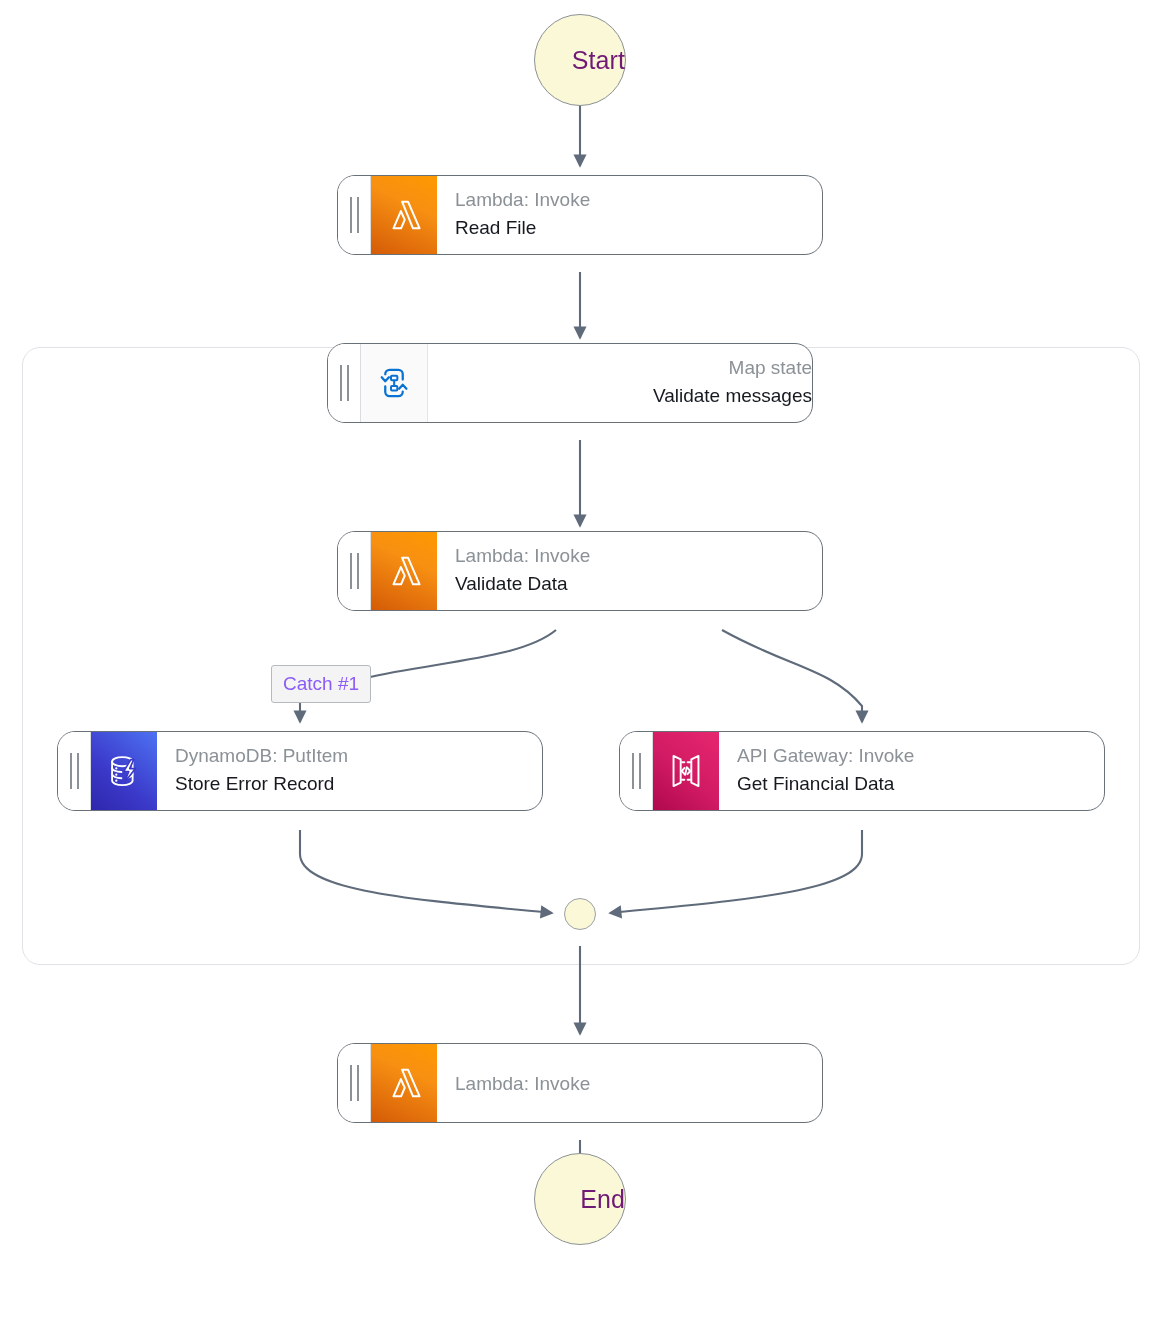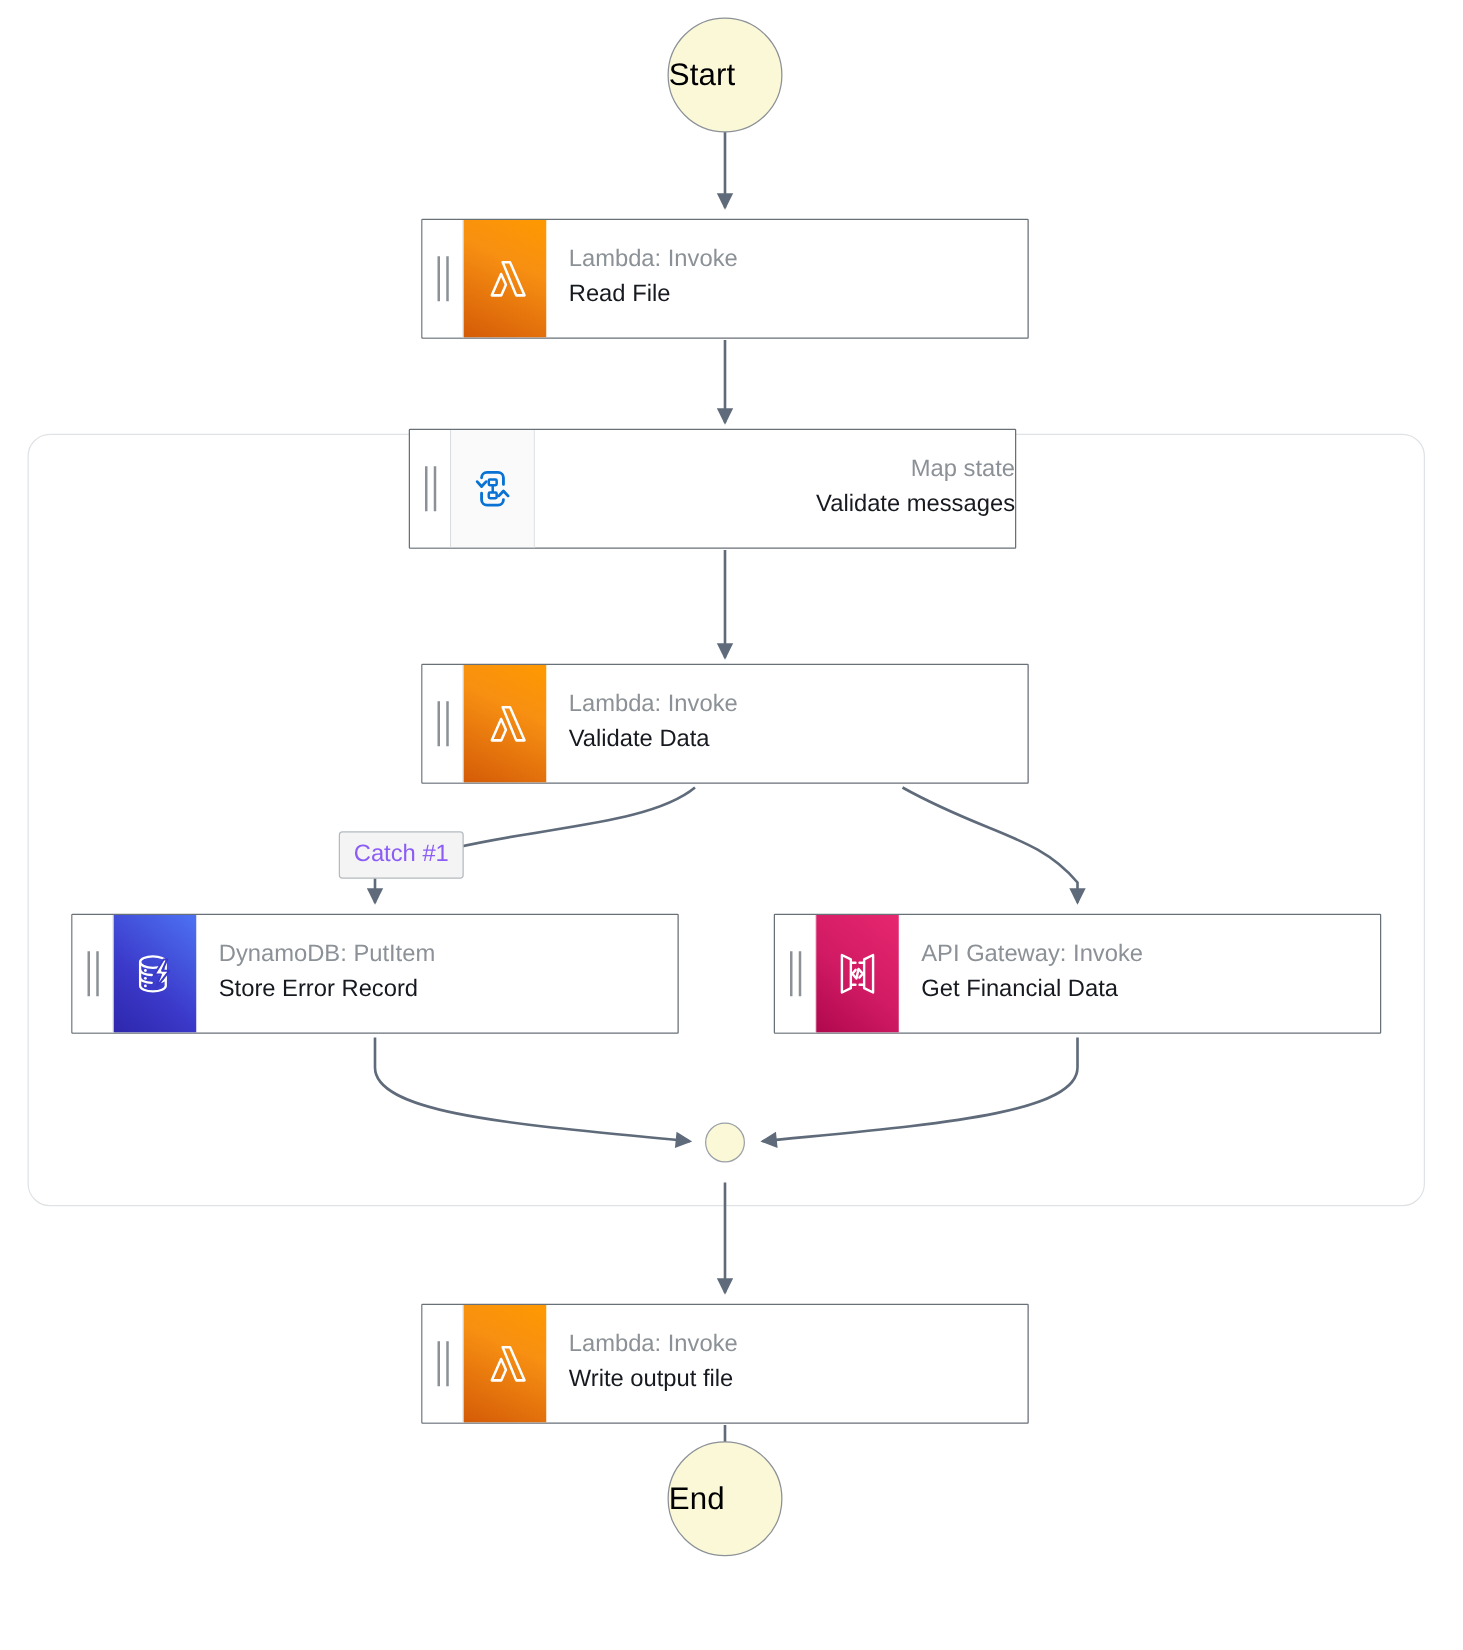--- a/index.html
+++ b/index.html
@@ -39,42 +39,42 @@
 
   
   .terminal {
     position: absolute;
     border-radius: 50%;
     background: #fbf8d8;
     border: 1.4px solid #8b9196;
     box-sizing: border-box;
     display: flex;
     align-items: center;
-    justify-content: flex-start;
-    color: #000000;
+    justify-content: flex-end;
+    color: #701a75;
     font-size: 25px;
     letter-spacing: .1px;
   }
   .merge-dot {
     position: absolute;
     width: 32px;
     height: 32px;
     border-radius: 50%;
     background: #fbf8d8;
     border: 1.4px solid #9aa0a6;
     box-sizing: border-box;
   }
 
   
   .state {
     position: absolute;
-    height: 96px;
+    height: 80px;
     background: #ffffff;
     border: 1.5px solid #687078;
-    border-radius: 1px;
+    border-radius: 18px;
     box-sizing: border-box;
     display: flex;
     align-items: stretch;
     overflow: hidden;
   }
   .grip {
     width: 32px;
     flex: 0 0 32px;
     display: flex;
     align-items: center;
@@ -309,21 +309,20 @@
         <i></i>
       </div>
     <div class="icon-panel lambda">
       <svg viewBox="0 0 48 48" width="44" height="44" aria-hidden="true">
         <path d="M12.5 38.5 L20.6 19.8 L24.8 29.2 L20.8 38.5 Z
                  M21.9 9.5 L28.4 9.5 L41 38.5 L33.8 38.5 Z" fill="none" stroke="#ffffff" stroke-width="2.2" stroke-linejoin="round"></path>
       </svg>
     </div>
     <div class="labels">
       <div class="state-type">Lambda: Invoke</div>
-      <div class="state-title">Write output file</div>
     </div>
   </div>
 
   <div class="terminal" style="left:534px; top:1153px; width:92px; height:92px;">
     <span>End</span>
   </div>
 
 </div>
 
 </body></html>

